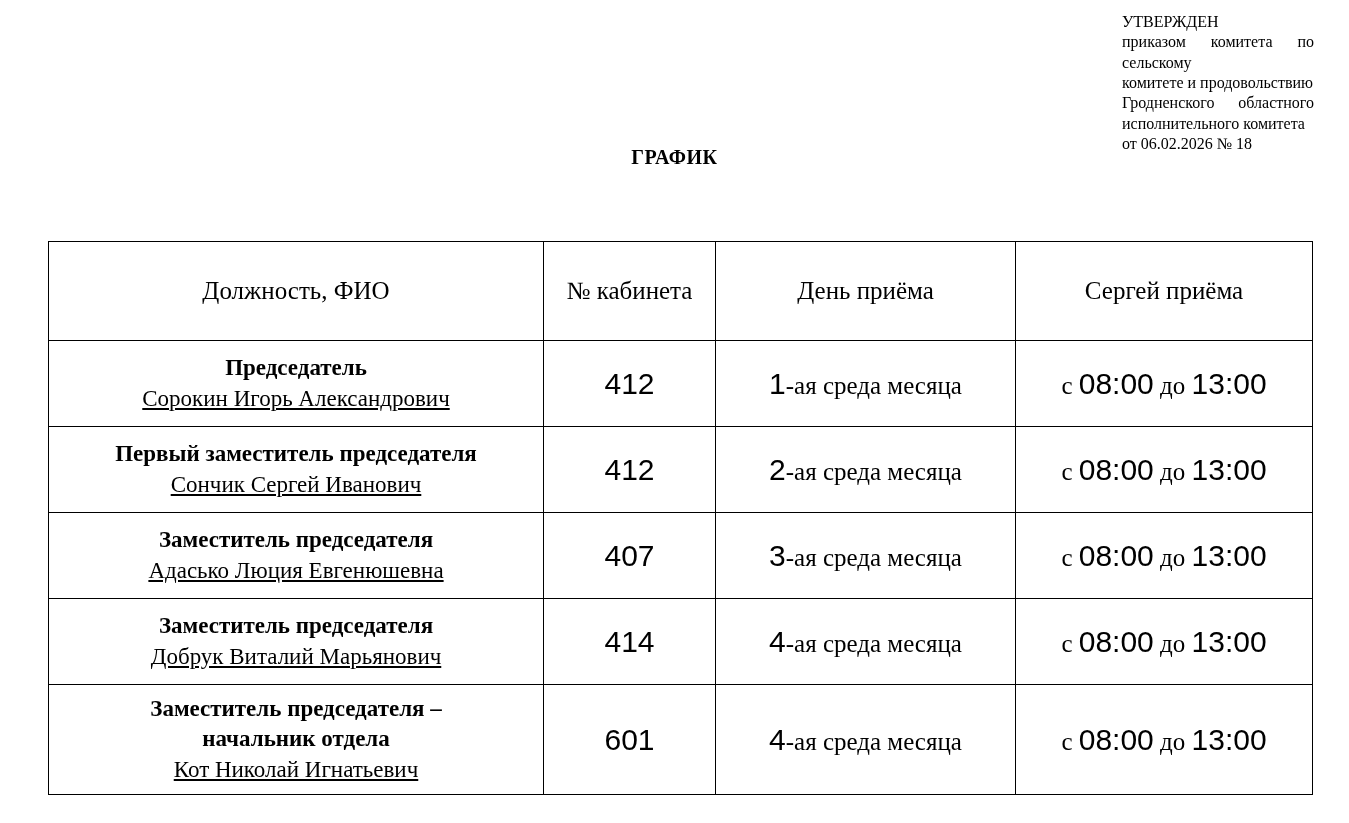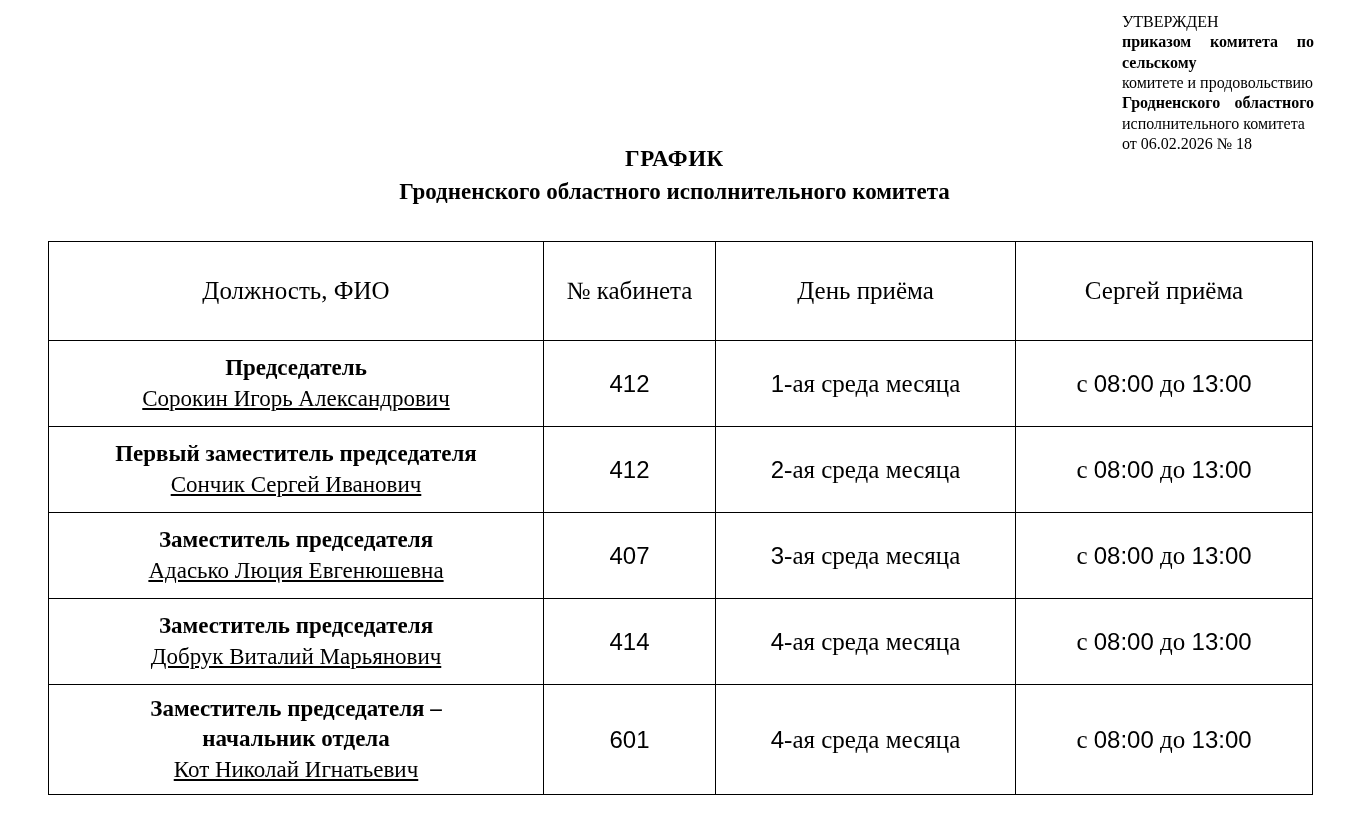--- a/index.html
+++ b/index.html
@@ -27,32 +27,31 @@
     text-align: justify;
     text-align-last: left;
   }
   .approval-line {
     display: block;
   }
   .approval-justified {
     display: block;
     text-align: justify;
     text-align-last: justify;
-    font-weight: bold;
   }
 
   
   .title-block {
     position: absolute;
     left: 0;
     top: 143px;
     width: 1349px;
     text-align: center;
     font-weight: bold;
-    font-size: 23px;
+    font-size: 20px;
     line-height: 1.42;
   }
   .title-main {
     display: block;
     letter-spacing: 0.6px;
   }
   .title-sub {
     display: block;
   }
 
@@ -106,21 +105,21 @@
   .cell-room,
   .cell-day,
   .cell-time {
     text-align: center;
     font-size: 25px;
     line-height: 1.2;
   }
   
   .num {
     font-family: "Liberation Sans", "DejaVu Sans", sans-serif;
-    font-size: 24px;
+    font-size: 30px;
   }
   .word {
     font-family: "Liberation Serif", "DejaVu Serif", serif;
   }
 
   .row-1 td, .row-2 td, .row-3 td, .row-4 td { height: 85px; }
   .row-5 td { height: 109px; }
 </style>
 </head>
 <body>
@@ -129,21 +128,20 @@
   <span class="approval-line">УТВЕРЖДЕН</span>
   <span class="approval-justified">приказом комитета по сельскому</span>
   <span class="approval-line">комитете и продовольствию</span>
   <span class="approval-justified">Гродненского областного</span>
   <span class="approval-line">исполнительного комитета</span>
   <span class="approval-line">от 06.02.2026  № 18</span>
 </div>
 
 <div class="title-block">
   <span class="title-main">ГРАФИК</span>
-  <span class="title-sub">Гродненского областного исполнительного комитета</span>
 </div>
 
 <table class="schedule-table">
   <colgroup>
     <col class="c-post">
       <col class="c-room">
       <col class="c-day">
       <col class="c-time">
   </colgroup>
   <thead>

